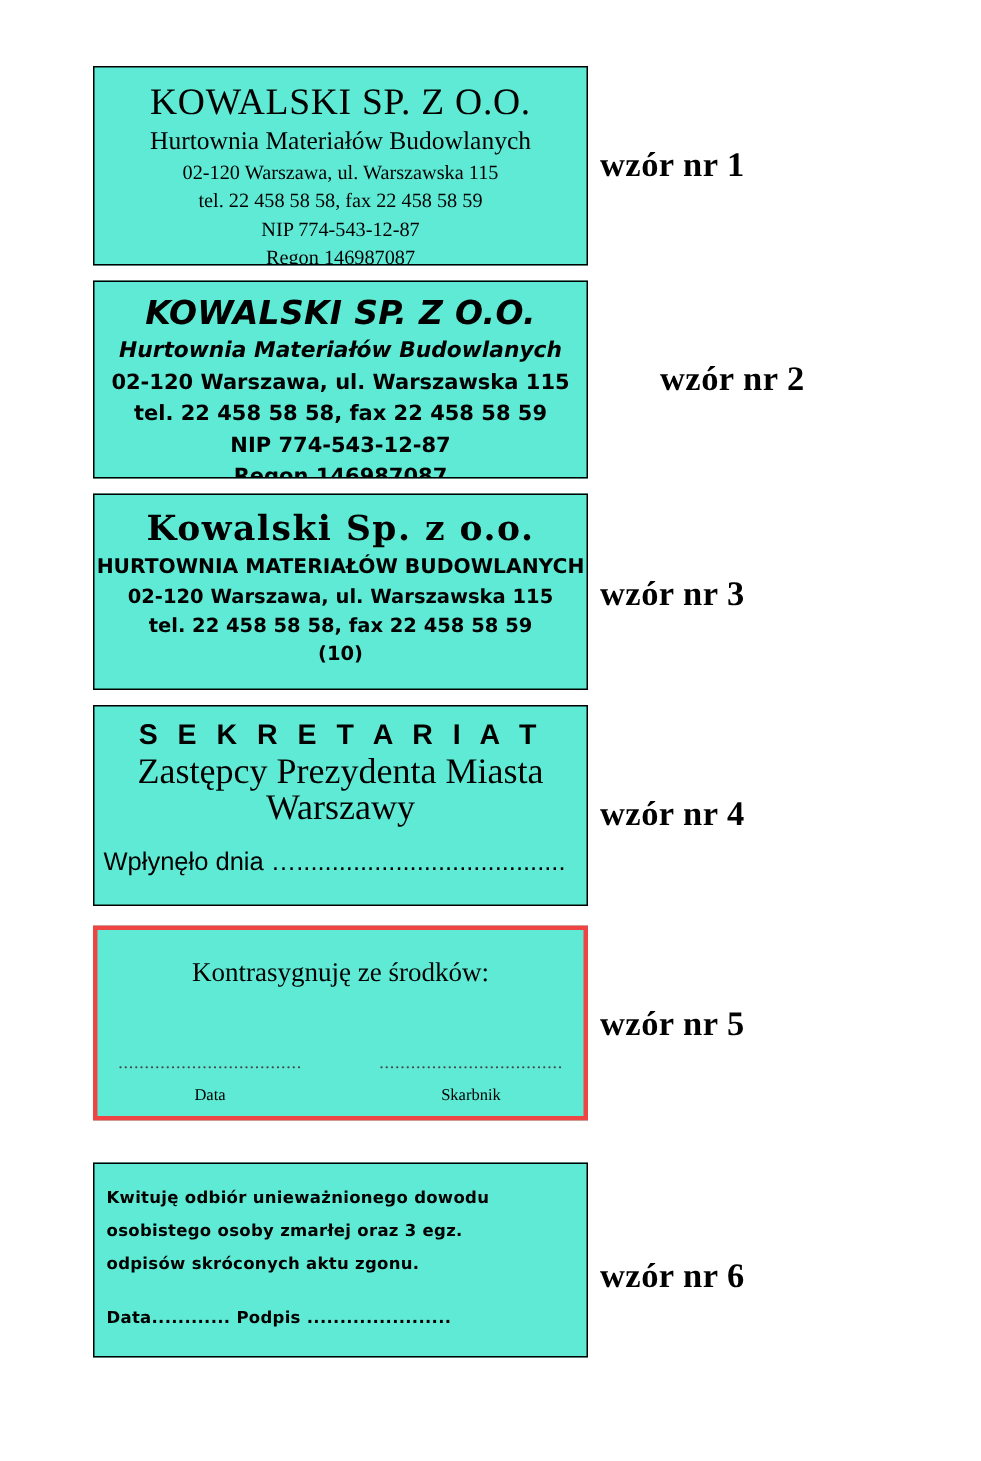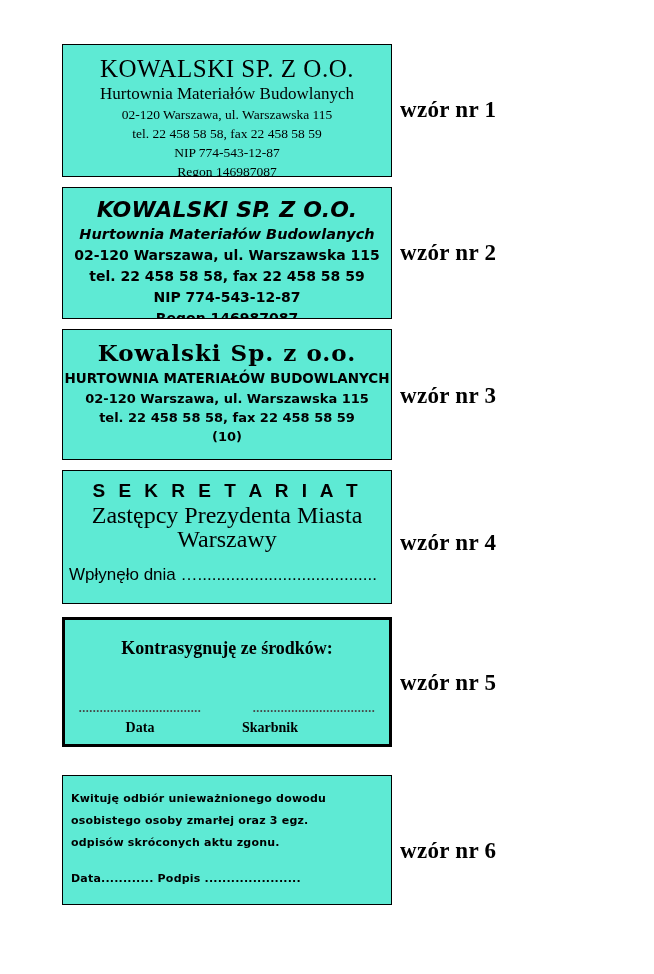--- a/index.html
+++ b/index.html
@@ -24,22 +24,21 @@
     position: absolute;
     left: 18px;
     box-sizing: border-box;
     background: #5eead4;
     border: 1px solid #000000;
     text-align: center;
     overflow: hidden;
     margin-left: 44px;
   }
   .stamp.thick {
-    border: 3px solid #000000;
-    font-weight: bold;
+    border: 3px solid #ef4444;
   }
   .label {
     position: absolute;
     left: 400px;
     font-family: "Liberation Serif", serif;
     font-weight: bold;
     font-size: 23px;
     letter-spacing: 0.3px;
     white-space: nowrap;
   }
@@ -147,38 +146,39 @@
     color: #444;
     letter-spacing: 0.5px;
   }
   .s5 .sig-row span { display: inline-block; width: 130px; text-align: center; }
   .s5 .cap-row {
     position: absolute;
     left: 10px;
     right: 10px;
     bottom: 8px;
     display: flex;
-    font-family: "Liberation Serif", serif;
-    font-size: 14px;
+    justify-content: space-between;
+    font-family: "Liberation Serif", serif;
+    font-size: 11px;
   }
   .s5 .cap-row span { display: inline-block; width: 130px; text-align: center; }
 
   
   .s6 { top: 775px; width: 330px; height: 130px; padding: 12px 8px 0 8px; text-align: left; }
   .s6 div {
     font-family: "DejaVu Sans", sans-serif;
     font-weight: bold;
     font-size: 11px;
     line-height: 22px;
     letter-spacing: 0.2px;
   }
   .s6 .l4 { margin-top: 14px; }
 
   .lbl1 { top: 97px; }
-  .lbl2 { top: 240px; }
+  .lbl2 { top: 240px; margin-left: 40px; }
   .lbl3 { top: 383px; }
   .lbl4 { top: 530px; }
   .lbl5 { top: 670px; }
   .lbl6 { top: 838px; }
 </style>
 </head>
 <body>
 
 <div class="page">
 

